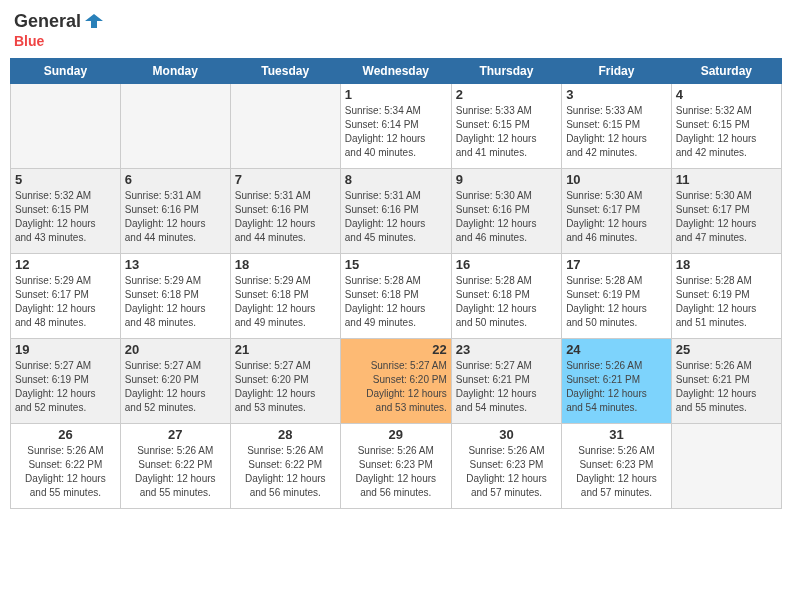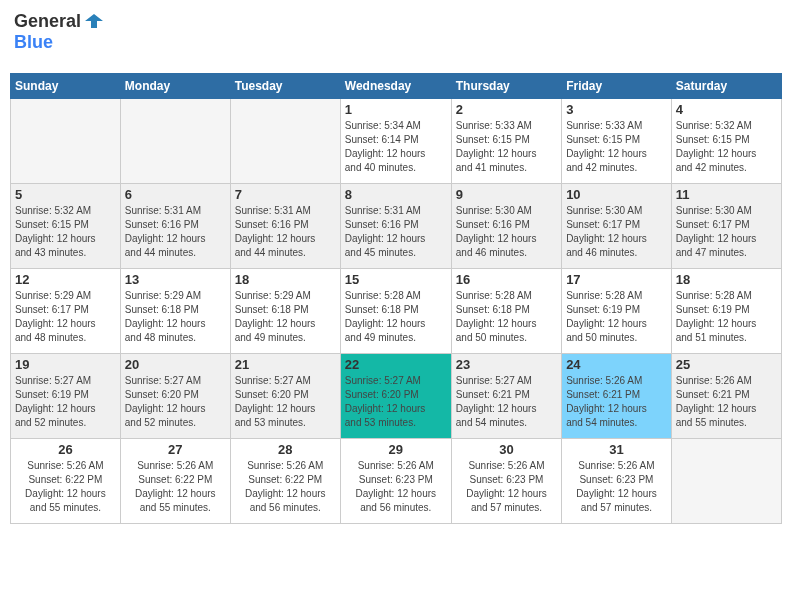--- a/index.html
+++ b/index.html
@@ -7,21 +7,21 @@
       font-family: Arial, sans-serif;
       background: #fff;
       width: 792px;
       min-height: 612px;
       padding: 10px;
     }
     .header {
       display: flex;
       justify-content: space-between;
       align-items: center;
-      margin-bottom: 20px;
+      margin-bottom: 8px;
       padding: 0 4px;
     }
     .logo {
       display: flex;
       flex-direction: column;
       align-items: flex-start;
     }
     .logo-line {
       display: flex;
       align-items: center;
@@ -41,21 +41,21 @@
     }
     .calendar {
       width: 100%;
       border-collapse: collapse;
       font-size: 11px;
     }
     .calendar th {
       background-color: #2e6da4;
       color: white;
       padding: 5px 4px;
-      text-align: left;
+      text-align: center;
       font-size: 12px;
       border: 1px solid #2e6da4;
     }
     .calendar td {
       border: 1px solid #ccc;
       vertical-align: top;
       padding: 3px 4px;
       width: 113px;
       min-height: 80px;
       height: 85px;
@@ -78,21 +78,21 @@
 
 <div class="header">
   <div class="logo">
     <div class="logo-line">
       <span style="font-size:18px;font-weight:bold;color:#333;">General</span>
       <svg width="22" height="22" viewBox="0 0 22 22">
         <polygon points="11,4 20,11 14,11 14,18 8,18 8,11 2,11" fill="#2980b9"></polygon>
       </svg>
     </div>
     <div>
-      <span style="font-size:18px;font-weight:bold;color:#3b82f6;">Blue</span>
+      <span style="font-size:14px;font-weight:bold;color:#ef4444;">Blue</span>
     </div>
   </div>
   <div class="title-section">
   </div>
 </div>
 
 <table class="calendar">
   <thead>
     <tr>
       <th>Sunday</th>
@@ -255,21 +255,21 @@
 Daylight: 12 hours
 and 52 minutes.</div>
         </td>
         <td style="background-color: rgb(240, 240, 240);">
           <span class="day-number">21</span>
           <div class="day-info" style="white-space: pre-line;">Sunrise: 5:27 AM
 Sunset: 6:20 PM
 Daylight: 12 hours
 and 53 minutes.</div>
         </td>
-        <td style="background-color: #14b8a6;">
+        <td style="background-color: #fdba74; text-align: right;">
           <span class="day-number">22</span>
           <div class="day-info" style="white-space: pre-line;">Sunrise: 5:27 AM
 Sunset: 6:20 PM
 Daylight: 12 hours
 and 53 minutes.</div>
         </td>
         <td style="background-color: rgb(240, 240, 240);">
           <span class="day-number">23</span>
           <div class="day-info" style="white-space: pre-line;">Sunrise: 5:27 AM
 Sunset: 6:21 PM

